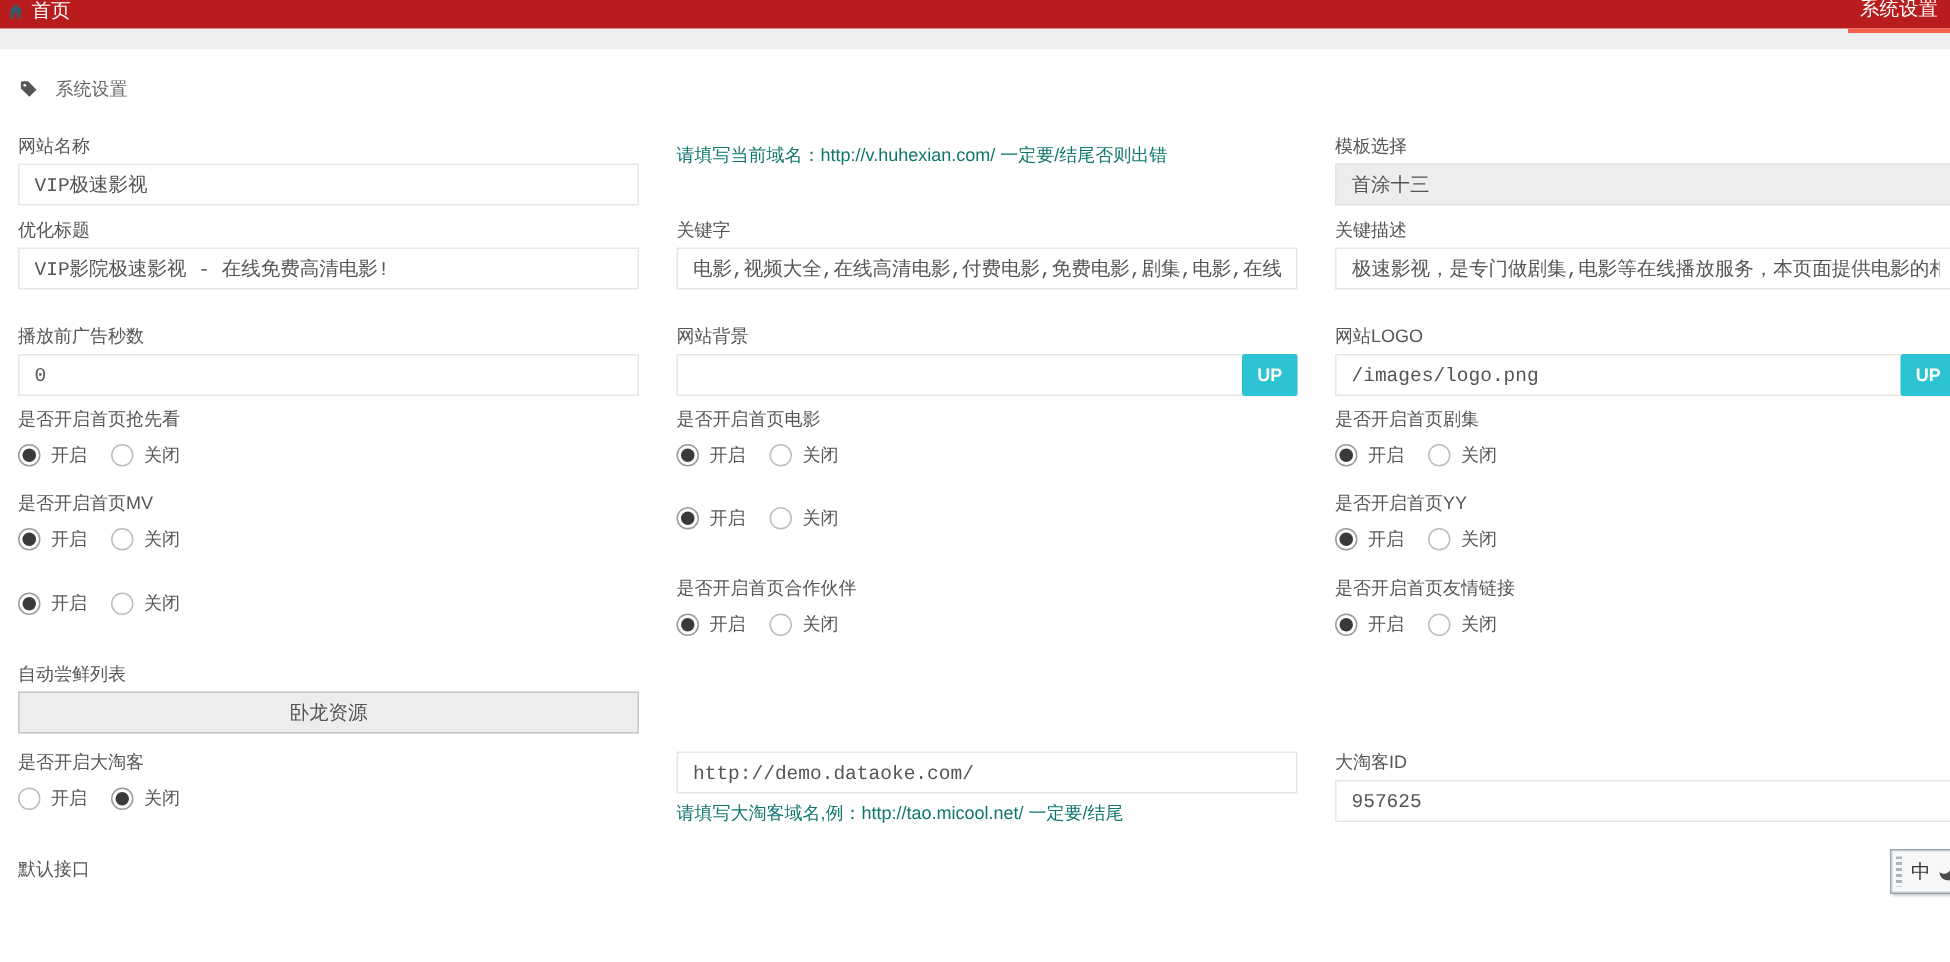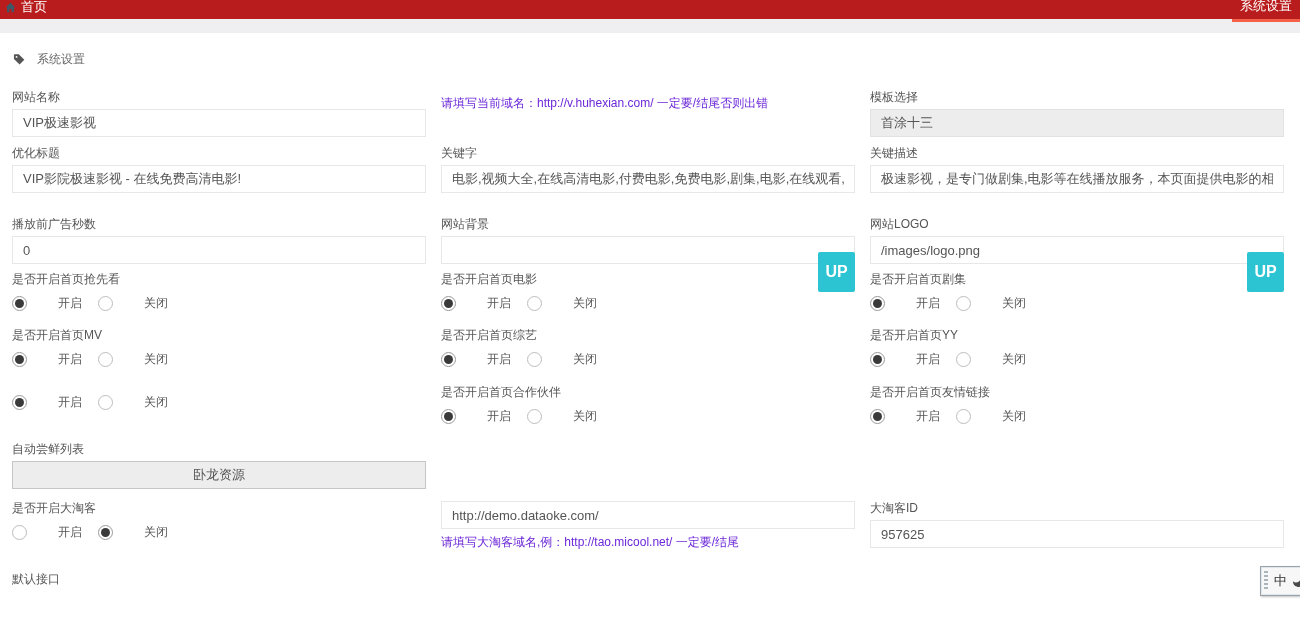--- a/index.html
+++ b/index.html
@@ -12,45 +12,45 @@
     color:#fff; font-size:13px; cursor:pointer; }
   .nav-tab-label { position:absolute; right:8px; top:-3px; color:#fff; font-size:13px; cursor:pointer; }
   .tab-underline { position:absolute; left:1232px; top:19px; width:68px; height:3px; background:#f4604a; }
   .subbar { height:14px; background:#efeff1; }
 
   
   .content { padding:19px 0 0 12px; background:#fff; }
   .section-head { display:flex; align-items:center; gap:11px; height:14px; margin-bottom:24px; }
   .section-title { font-size:12px; color:#666; }
 
-  .row { display:grid; grid-template-columns:repeat(3,414px); column-gap:15px; align-items:start; }
+  .row { display:grid; grid-template-columns:repeat(3,414px); column-gap:25px; align-items:start; }
   .r1 { margin-bottom:9px; }  .r2 { margin-bottom:24px; } .r3 { margin-bottom:8px; }
   .r4 { margin-bottom:17px; } .r5 { margin-bottom:18px; } .r6 { margin-bottom:18px; }
   .r7 { margin-bottom:12px; } .r8 { margin-bottom:22px; }
 
   .lbl { font-size:12px; line-height:14px; color:#555; margin-bottom:5px; }
   .field { position:relative; }
   .txt { width:100%; height:28px; border:1px solid #e7e7e7; background:#fff; padding:12px 10px;
-    font-size:13px; color:#555; font-family:Liberation Sans, sans-serif; outline:none; }
+    font-size:13px; color:#555; font-family:Liberation Mono, monospace; outline:none; }
   .txt.dis  { background:#ededed; border-color:#e2e2e2; }
   .txt.dis2 { background:#ededed; border-color:#c6c6c6;text-align:center; }
   .txt.with-btn { padding-right:45px; }
-  .up-btn { position:absolute; right:0; top:16px; width:37px; height:40px; background:#2cc4d3;
-    color:#fff; font-size:16px; font-weight:bold; border:none; border-radius:2px; cursor:pointer; }
-  .help { margin-top:6px; font-size:12px; line-height:15px; color:#6d28d9; }
+  .up-btn { position:absolute; right:0; top:0; width:37px; height:28px; background:#2cc4d3;
+    color:#fff; font-size:12px; font-weight:bold; border:none; border-radius:2px; cursor:pointer; }
+  .help { margin-top:6px; font-size:12px; line-height:15px; color:#0f766e; }
 
   
   .radios { display:flex; align-items:center; gap:16px; margin-top:9px; height:16px; }
   .ropt { display:flex; align-items:center; gap:7px; cursor:pointer; }
   .rc { width:15px; height:15px; border:1px solid #bdbdbd; border-radius:50%; background:#fff;
     position:relative; flex:0 0 auto; }
   .rc.on { border-color:#9a9a9a; }
   .rc.on::after { content:""; position:absolute; left:2px; top:2px; width:9px; height:9px;
     border-radius:50%; background:#3a3a3a; }
-  .rtx { font-size:12px; color:#555;margin-left:24px; }
+  .rtx { font-size:12px; color:#555; }
 
   
   .ime { position:absolute; left:1260px; top:566px; width:60px; height:30px; background:#f7f7f7;
     border:1px solid #98a4ad; box-shadow:0 0 0 1px #e3e6e8 inset, 1px 1px 2px rgba(0,0,0,.25);
     display:flex; align-items:center; gap:6px; padding:0 5px 0 3px; }
   .ime-handle { width:4px; height:20px;
     background:repeating-linear-gradient(to bottom,#aab4bb 0 2px,transparent 2px 4px); }
   .ime-lang { font-size:13px; color:#333; }
   .ime-moon { width:11px; height:11px; border-radius:50%;
     box-shadow:inset -3px -3px 0 1px #4a4a4a; transform:rotate(10deg); }
@@ -180,21 +180,20 @@
             <span class="rc on"></span>
             <span class="rtx">开启</span>
           </label>
         <label class="ropt">
             <span class="rc"></span>
             <span class="rtx">关闭</span>
           </label>
       </div>
     </div>
     <div class="cell">
-      <div class="lbl">是否开启首页综艺</div>
       <div class="radios">
         <label class="ropt">
             <span class="rc on"></span>
             <span class="rtx">开启</span>
           </label>
         <label class="ropt">
             <span class="rc"></span>
             <span class="rtx">关闭</span>
           </label>
       </div>

